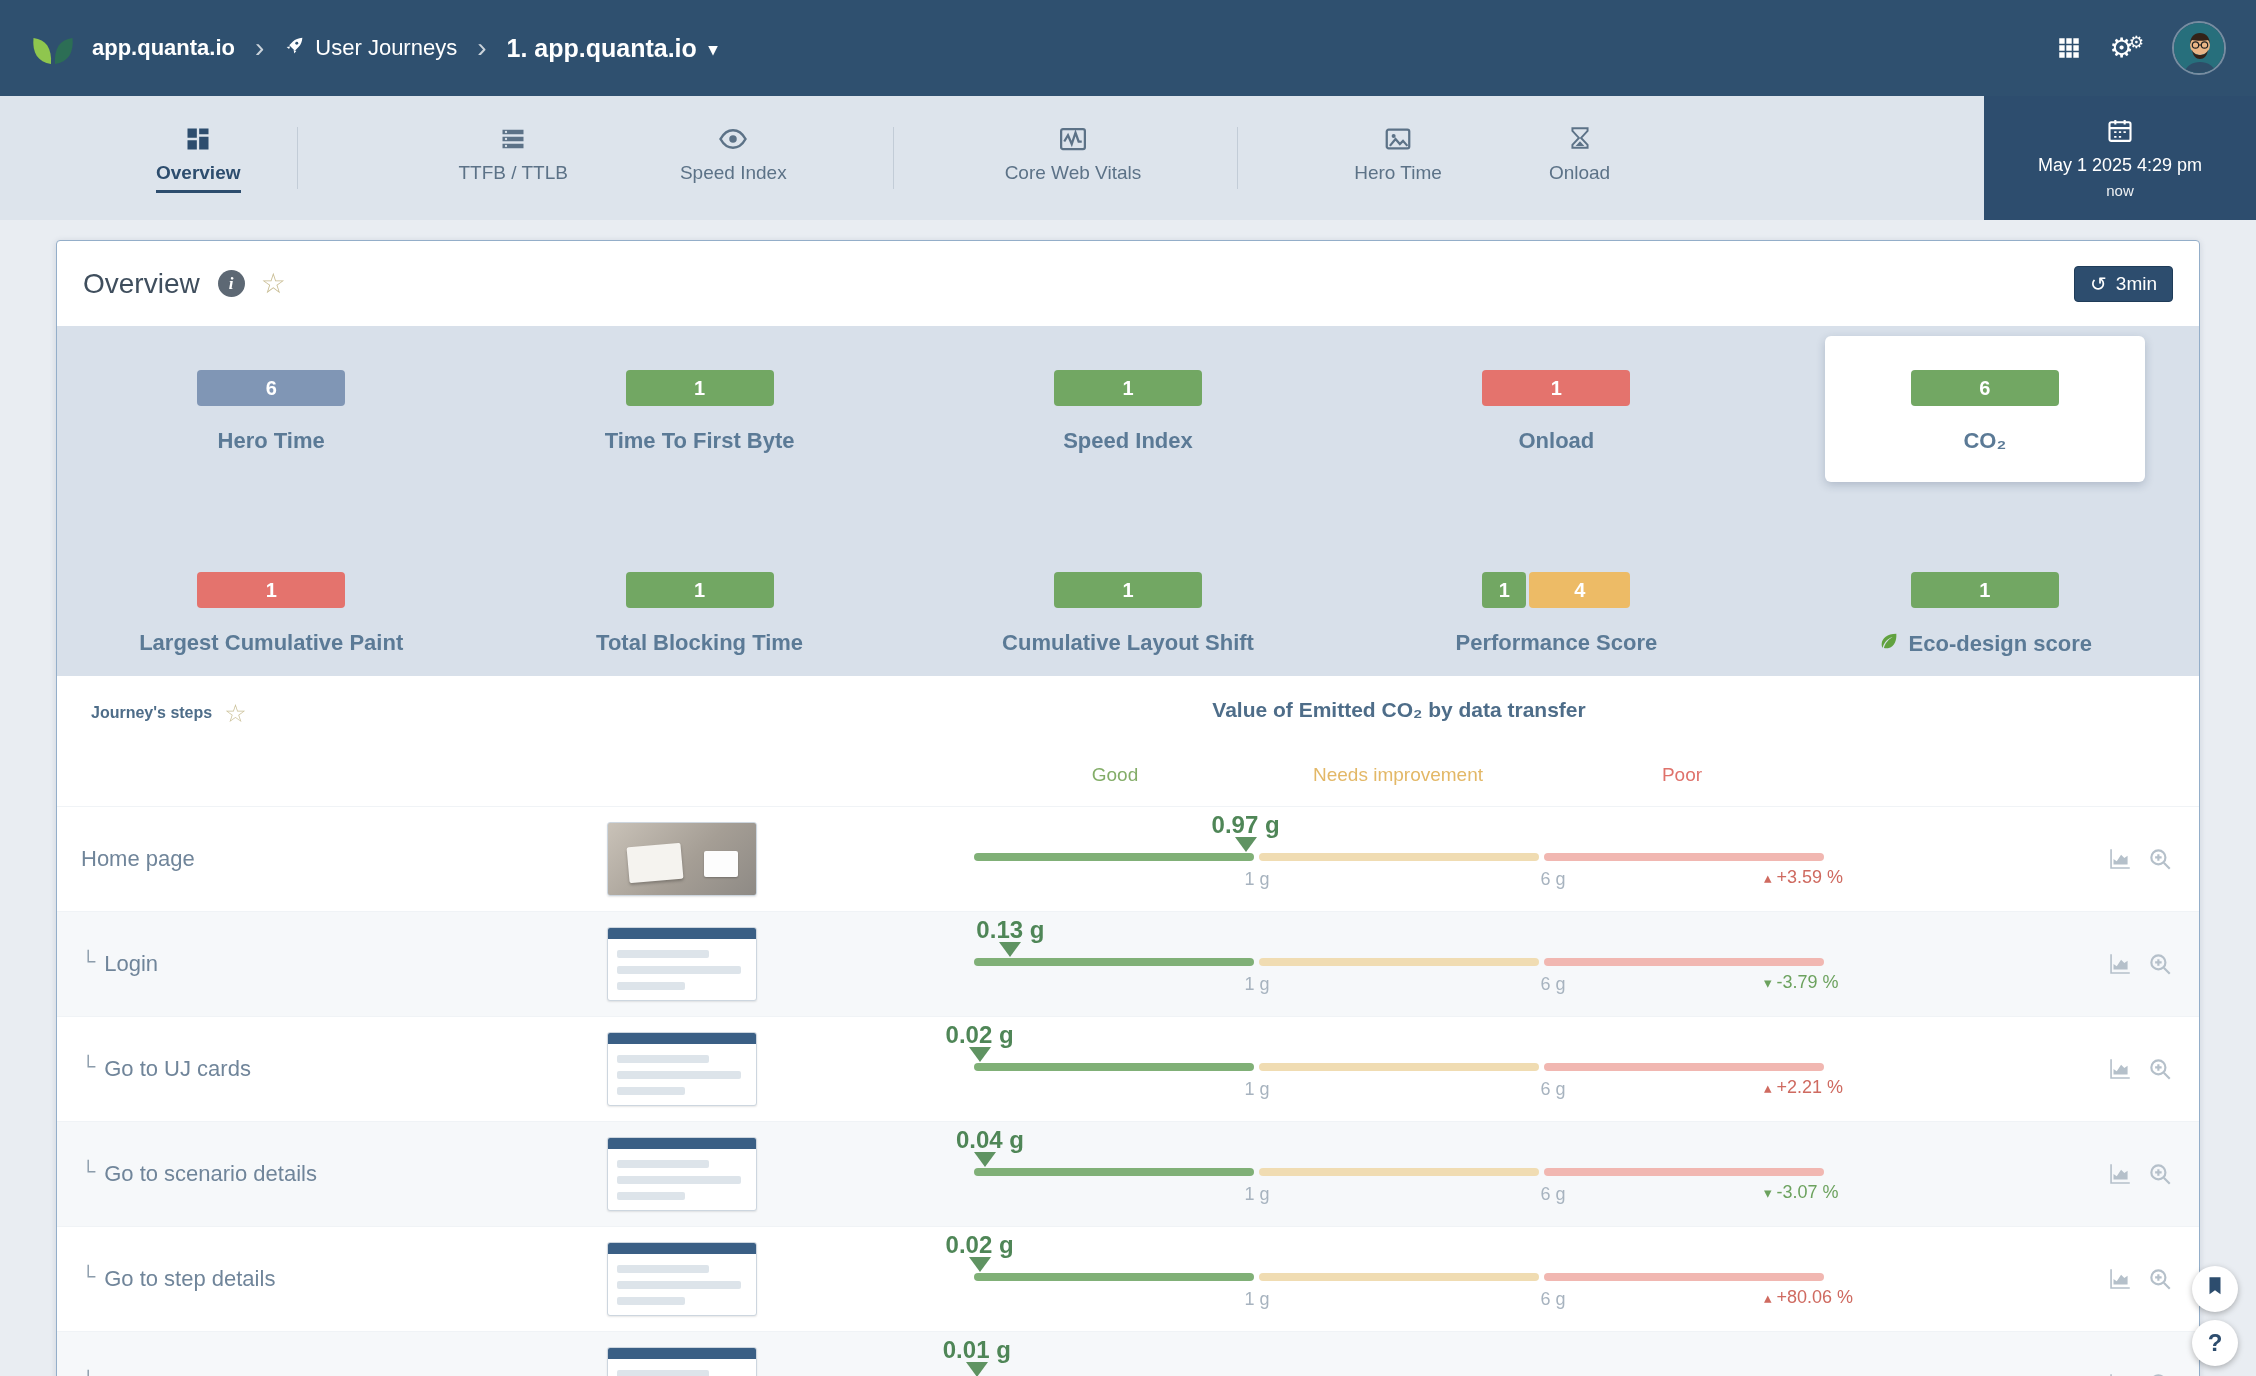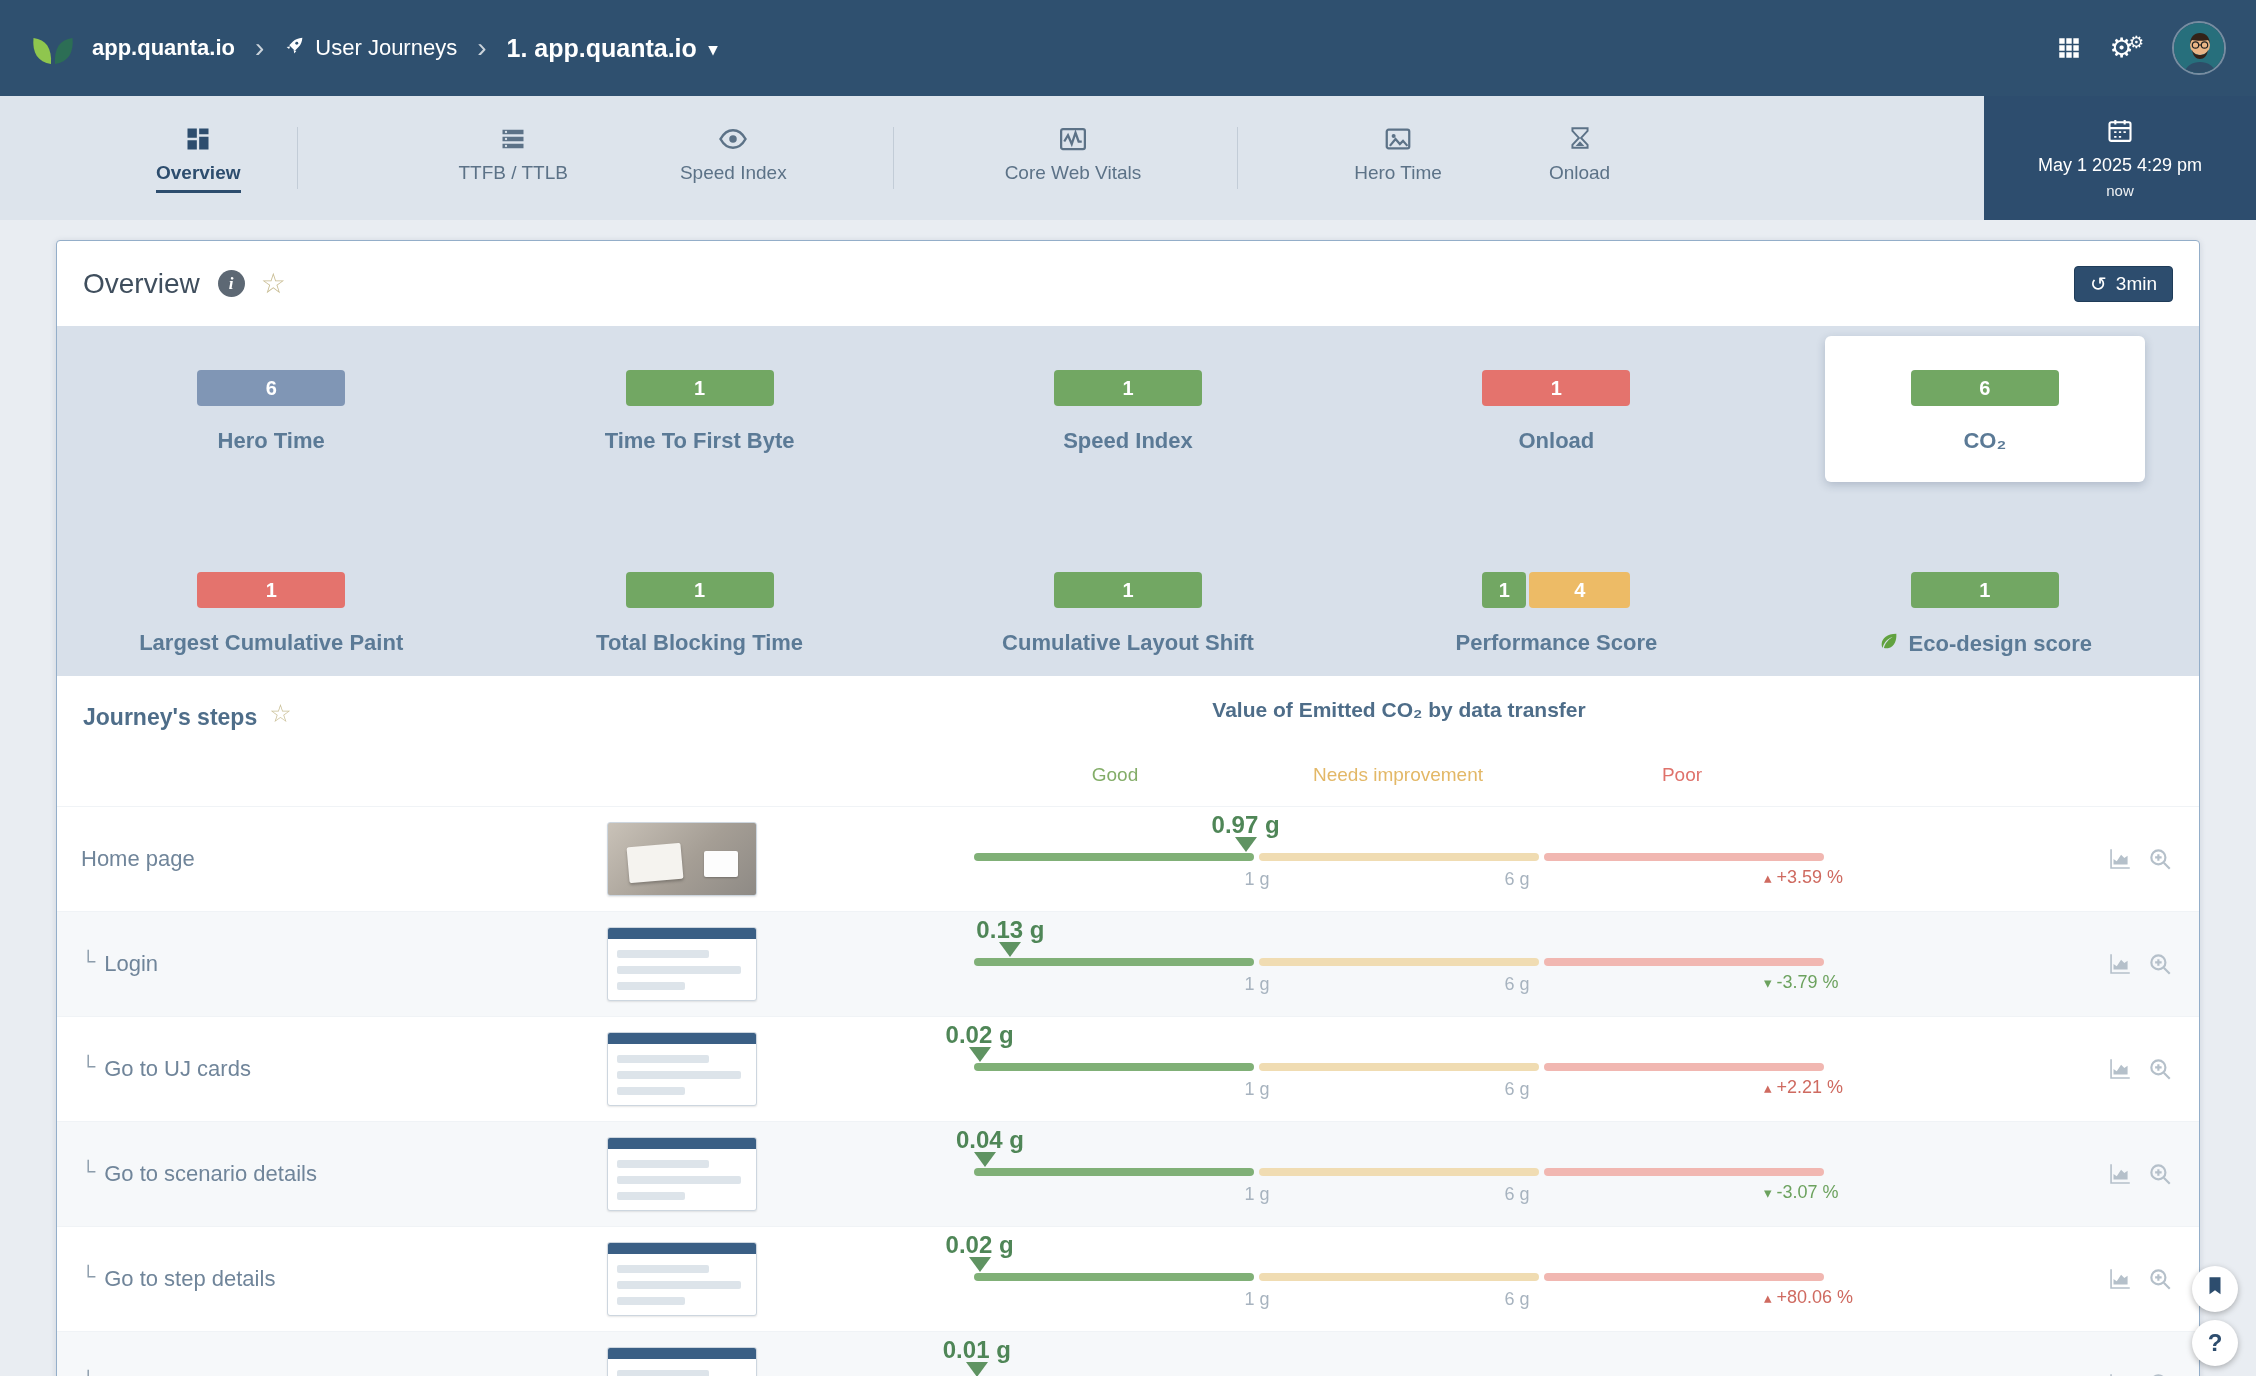--- a/index.html
+++ b/index.html
@@ -65,21 +65,21 @@
            font-size:20px; text-align:center; display:inline-block; }
   .badge-group { display:flex; gap:3px; height:36px; }
   .badge-sm { min-width:44px; }
   .badge-md { min-width:101px; }
   .slabel { font-size:22px; font-weight:bold; color:#5b7a96; display:flex; align-items:center; gap:9px; }
 
   
   .grid-row { display:grid; grid-template-columns:540px 170px 1320px 1fr; }
   .journey-head { height:130px; position:relative; }
   .jhead-name { display:flex; align-items:flex-start; gap:12px; padding:28px 0 0 26px; }
-  .jtitle { font-size:23px; font-weight:bold; color:#4e6d89; }
+  .jtitle { font-size:16px; font-weight:bold; color:#4e6d89;margin-left:8px; }
   .jstar { color:#ccc29b; font-size:25px; line-height:1; margin-top:-3px; cursor:pointer; }
   .chart-col { position:relative; }
   .chart-title { position:absolute; left:632px; top:22px; transform:translateX(-50%); white-space:nowrap;
                  font-size:21px; font-weight:bold; color:#4e6d89; }
   .legend { position:absolute; top:88px; transform:translateX(-50%); font-size:19px; font-weight:normal; white-space:nowrap; }
   .lg-good { left:348px; color:#83ad68; }
   .lg-needs { left:631px; color:#e3b867; }
   .lg-poor { left:915px; color:#df726b; }
 
   .step-row { height:105px; position:relative; border-top:1px solid #f0f3f6; cursor:pointer; }
@@ -105,21 +105,21 @@
                  color:#4f8657; white-space:nowrap; }
   .marker { position:absolute; top:30px; width:0; height:0; transform:translateX(-50%);
             border-left:11px solid transparent; border-right:11px solid transparent; border-top:15px solid #5f9362; }
   .bar { position:absolute; top:46px; left:0; display:flex; gap:5px; height:8px; width:850px; }
   .seg { width:280px; height:8px; border-radius:4px; }
   .seg-good { background:#80b077; }
   .seg-mid  { background:#f0dcb2; }
   .seg-poor { background:#f1b7b1; }
   .scale { position:absolute; top:62px; transform:translateX(-50%); font-size:18px; color:#a7b3bf; white-space:nowrap; }
   .scale-1 { left:283px; }
-  .scale-2 { left:543px; }
+  .scale-2 { left:579px; }
   .delta { position:absolute; left:997px; top:60px; font-size:18px; display:flex; align-items:center; gap:5px; white-space:nowrap; }
   .delta.up { color:#cf6a60; }
   .delta.down { color:#6ca25e; }
   .delta-arrow { font-size:15px; }
   .actions-col { display:flex; align-items:center; justify-content:flex-end; gap:14px; padding-right:26px; color:#b5c0ca; }
   .act { display:flex; align-items:center; cursor:pointer; }
 
   
   .fabs { position:absolute; right:18px; bottom:10px; display:flex; flex-direction:column; gap:8px; }
   .fab { width:46px; height:46px; border-radius:50%; background:#fff; border:none; cursor:pointer;

